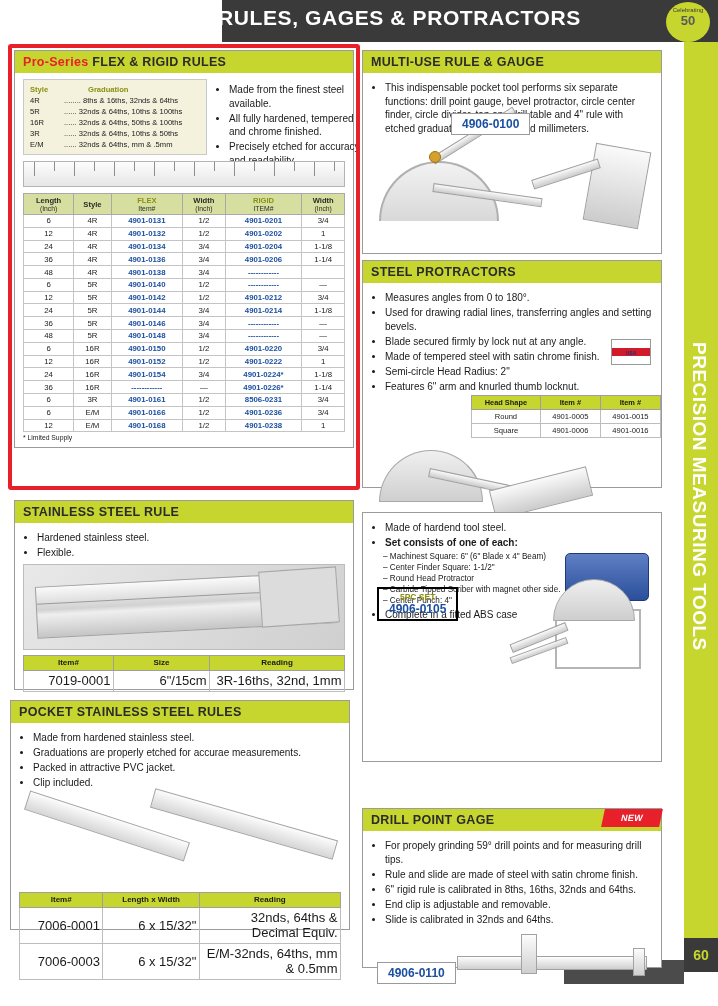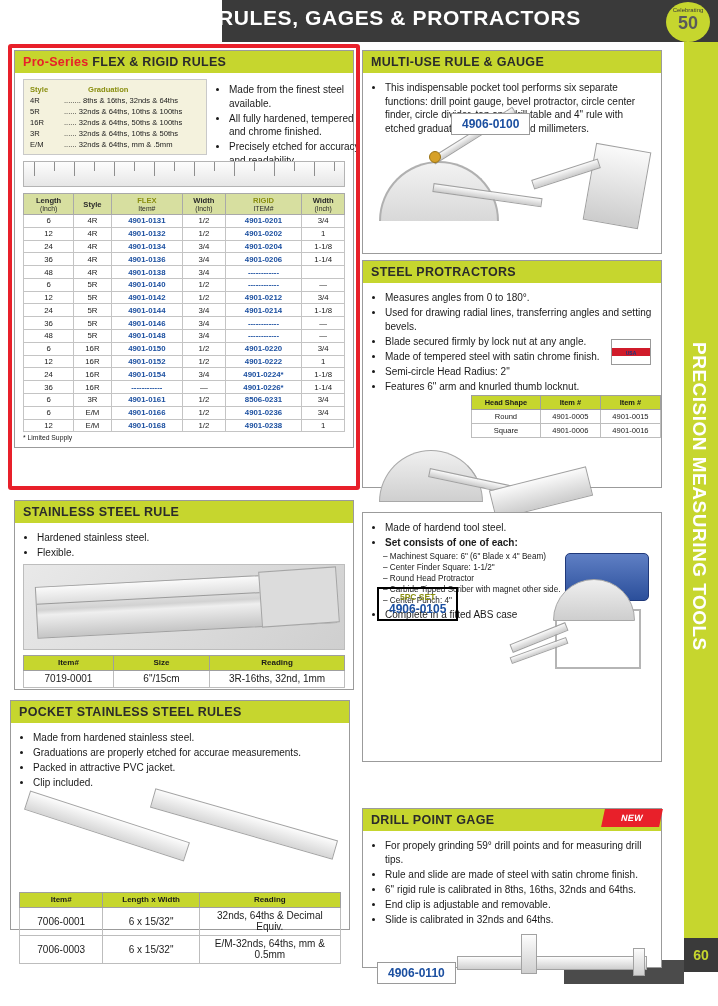--- a/index.html
+++ b/index.html
@@ -26,21 +26,21 @@
     margin:0; font-size:21px; letter-spacing:0.6px; font-weight:bold;
     color:#ffffff;
   }
   .hdr-badge{
     position:absolute; right:8px; top:2px; width:44px; height:40px;
     border-radius:50%;
     background:#c6d62e;
     color:#3a3a3a; font-size:6px; text-align:center; line-height:1.1;
     padding-top:5px;
   }
-  .hdr-badge .yr{ display:block; font-size:18px; font-weight:bold; color:#5a5a5a;text-align:center;}
+  .hdr-badge .yr{ display:block; font-size:13px; font-weight:bold; color:#5a5a5a;text-align:center;}
   
   .side-tab{
     position:absolute; right:0; top:42px; width:34px; height:900px;
     background:#c6d62e;
   }
   .side-tab span{
     position:absolute;
     transform:rotate(90deg);
     transform-origin:left top;
     left:26px; top:300px;
@@ -142,21 +142,21 @@
   }
   .rule-photo:after{
     content:""; position:absolute; left:0; right:0; top:16px; height:1px; background:#9a9a9a;
   }
   .tag{
     position:absolute; right:6px; top:4px; width:78px; height:56px;
     background:#dcdcdc; border:1px solid #a5a5a5; transform:rotate(-4deg);
   }
   table.t2{ border-collapse:collapse; width:100%; font-size:8px;}
   table.t2 th{ background:#c6d62e; border:1px solid #9f9f9f; font-size:8px; padding:2.5px;}
-  table.t2 td{ border:1px solid #bdbdbd; text-align:center; font-size:10px; padding:2.5px;}
+  table.t2 td{ border:1px solid #bdbdbd; text-align:right; font-size:13px; padding:2.5px;}
   
   #pocket{ left:10px; top:700px; width:340px; height:230px;}
   .pocket-photo{ position:relative; height:96px; margin-top:4px;}
   .pocket-rule{
     position:absolute; height:20px; border:1px solid #a3a3a3;
     background:linear-gradient(#fcfcfc,#d6d6d6);
   }
   
   #multiuse{ left:362px; top:50px; width:300px; height:204px;}
   .partnum{

